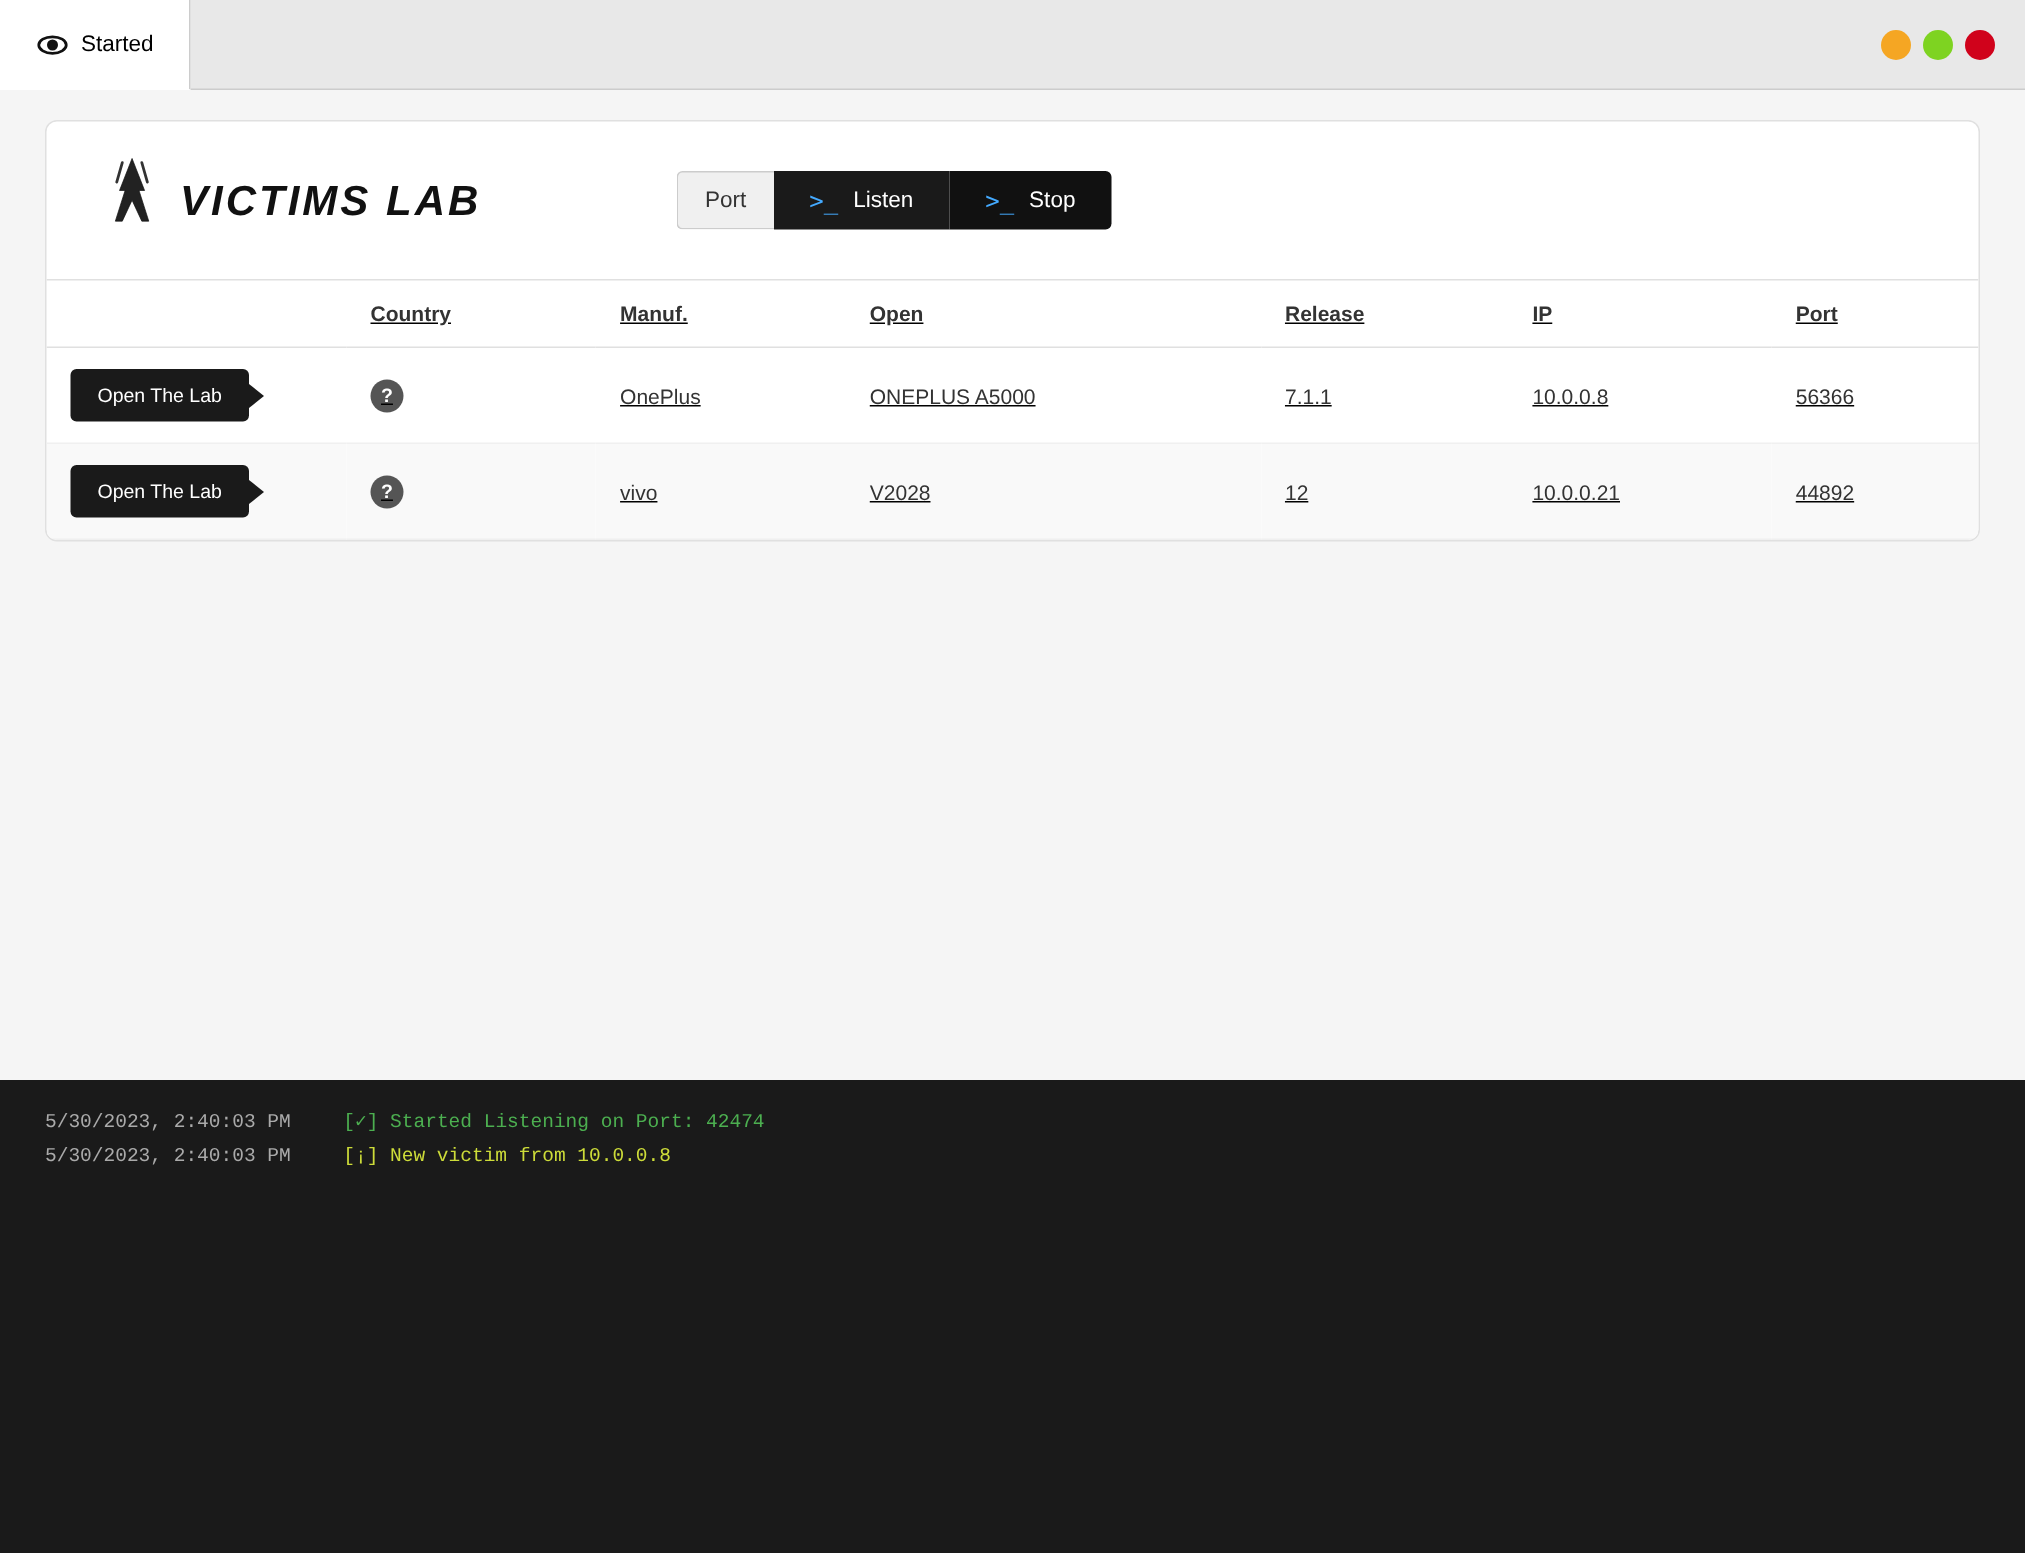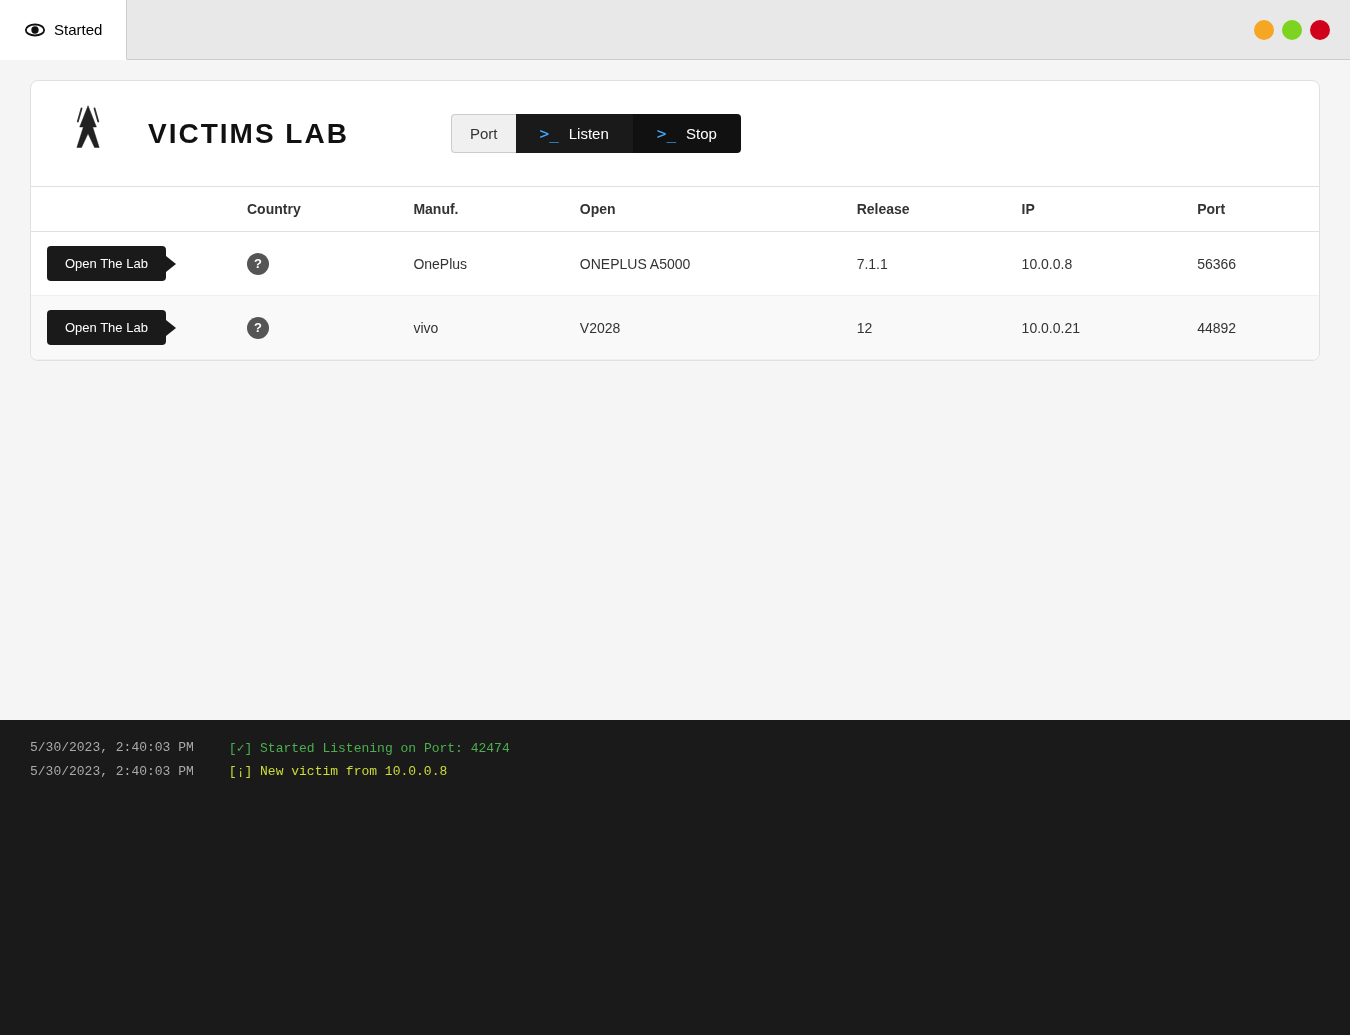--- a/index.html
+++ b/index.html
@@ -78,22 +78,23 @@
     .panel-header {
       display: flex;
       align-items: center;
       padding: 20px 30px;
       border-bottom: 1px solid #e0e0e0;
       gap: 30px;
     }
     .logo-area {
       display: flex;
       align-items: center;
-      gap: 32px;
+      gap: 4px;
       min-width: 360px;
+      font-style: italic;
     }
     .logo-icon {
       width: 55px;
       height: 65px;
     }
     .logo-text {
       font-size: 28px;
       font-weight: 700;
       letter-spacing: 2px;
       color: #111;
@@ -151,20 +152,21 @@
     .cmd-icon {
       font-family: monospace;
       font-size: 16px;
       color: #4af;
     }
 
     
     .victims-table {
       width: 100%;
       border-collapse: collapse;
+      text-decoration: underline;
     }
     .victims-table th {
       text-align: left;
       padding: 14px 16px;
       font-size: 14px;
       font-weight: 600;
       color: #333;
       border-bottom: 1px solid #e0e0e0;
     }
     .victims-table th:first-child {

